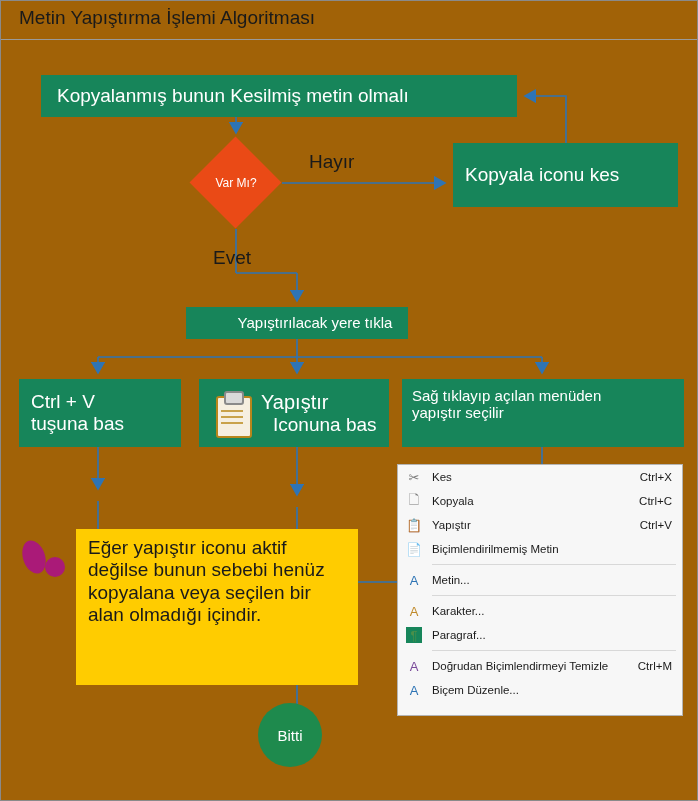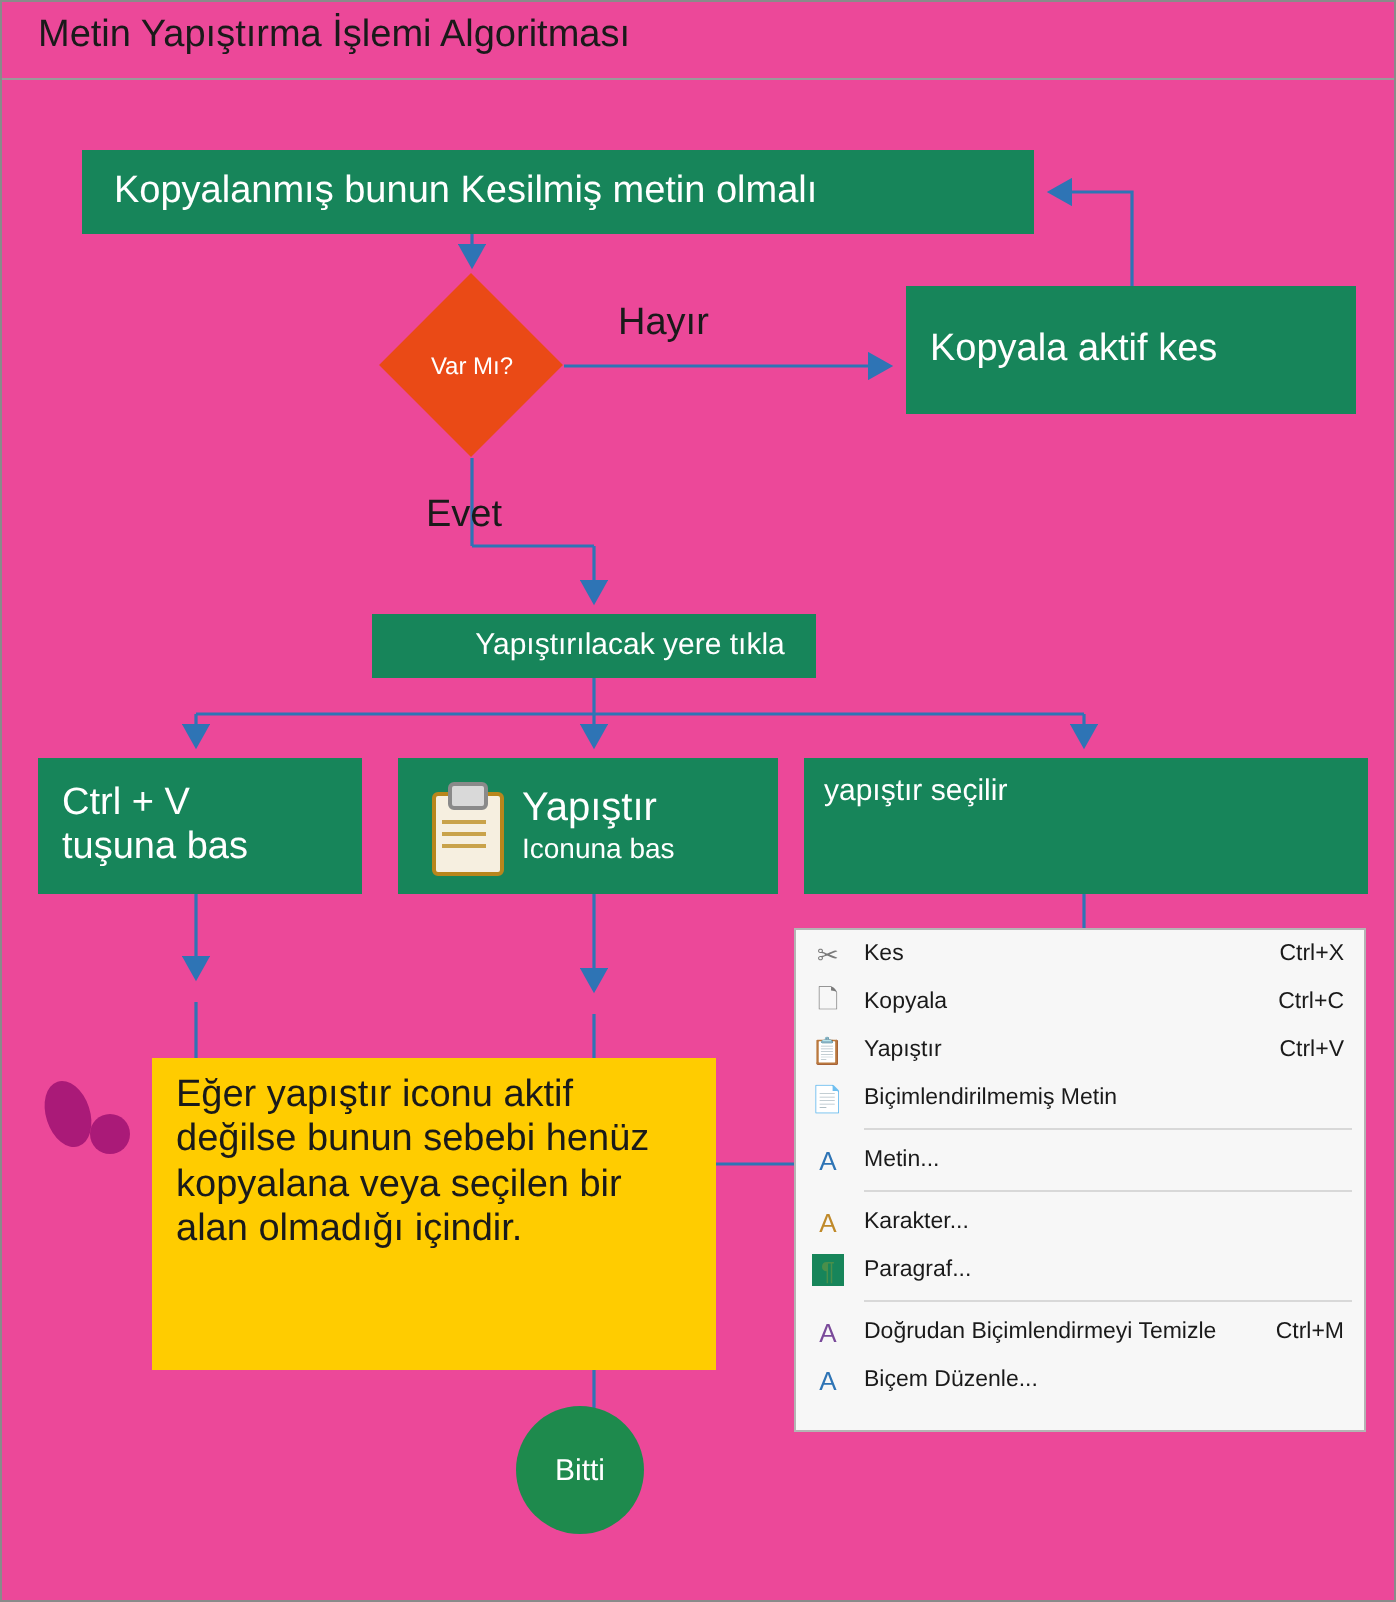--- a/index.html
+++ b/index.html
@@ -4,21 +4,21 @@
 <style>
   html, body {
     margin: 0;
     padding: 0;
     background: #ffffff;
   }
   #page {
     position: relative;
     width: 698px;
     height: 801px;
-    background: #ec4899;
+    background: #a16207;
     border: 1px solid #8a8a8a;
     box-sizing: border-box;
     font-family: "Liberation Sans", sans-serif;
     overflow: hidden;
   }
   
   .title {
     position: absolute;
     left: 18px;
     top: 6px;
@@ -98,21 +98,21 @@
   }
   .clip-lines {
     position: absolute; left: 12px; top: 20px;
     width: 22px;
   }
   .clip-lines i {
     display: block; height: 2px; background: #c9a24a; margin-bottom: 4px;
   }
   .paste-text { display: flex; flex-direction: column; justify-content: center; }
   .paste-text .l1 { font-size: 20px; }
-  .paste-text .l2 { font-size: 14px; }
+  .paste-text .l2 { font-size: 19px; margin-left: 12px; }
   
   #node-decision {
     position: absolute;
     left: 189px; top: 136px;
     width: 92px; height: 92px;
   }
   #node-decision .dia {
     position: absolute; left: 0; top: 0;
     width: 65px; height: 65px;
     background: #ea4a16;
@@ -262,21 +262,21 @@
   <div id="node-decision">
     <div class="dia"></div>
     <div class="dlabel">Var Mı?</div>
   </div>
 
   <div class="edgelabel" id="label-hayir">Hayır</div>
   <div class="edgelabel" id="label-evet">Evet</div>
 
   <div class="gbox green" id="node-copyfirst">
     <div>
-      <span>Kopyala aktif kes</span>
+      <span>Kopyala iconu kes</span>
     </div>
   </div>
 
   <div class="gbox green center" id="node-clicktarget">
     <span>Yapıştırılacak yere tıkla</span>
   </div>
 
   <div class="gbox green" id="node-ctrlv">
     <div>
       <span>Ctrl + V</span><br>
@@ -295,20 +295,21 @@
         </div>
     </div>
     <div class="paste-text">
       <span class="l1">Yapıştır</span>
       <span class="l2">Iconuna bas</span>
     </div>
   </div>
 
   <div class="gbox green" id="node-rightclick">
     <div>
+      <span>Sağ tıklayıp açılan menüden</span>
       <span>yapıştır seçilir</span>
     </div>
   </div>
 
   <div id="note">
     <span>Eğer yapıştır iconu aktif değilse bunun sebebi henüz kopyalana veya seçilen bir alan olmadığı içindir.</span>
   </div>
   <div class="blob" id="blob1"></div>
   <div class="blob" id="blob2"></div>
 

